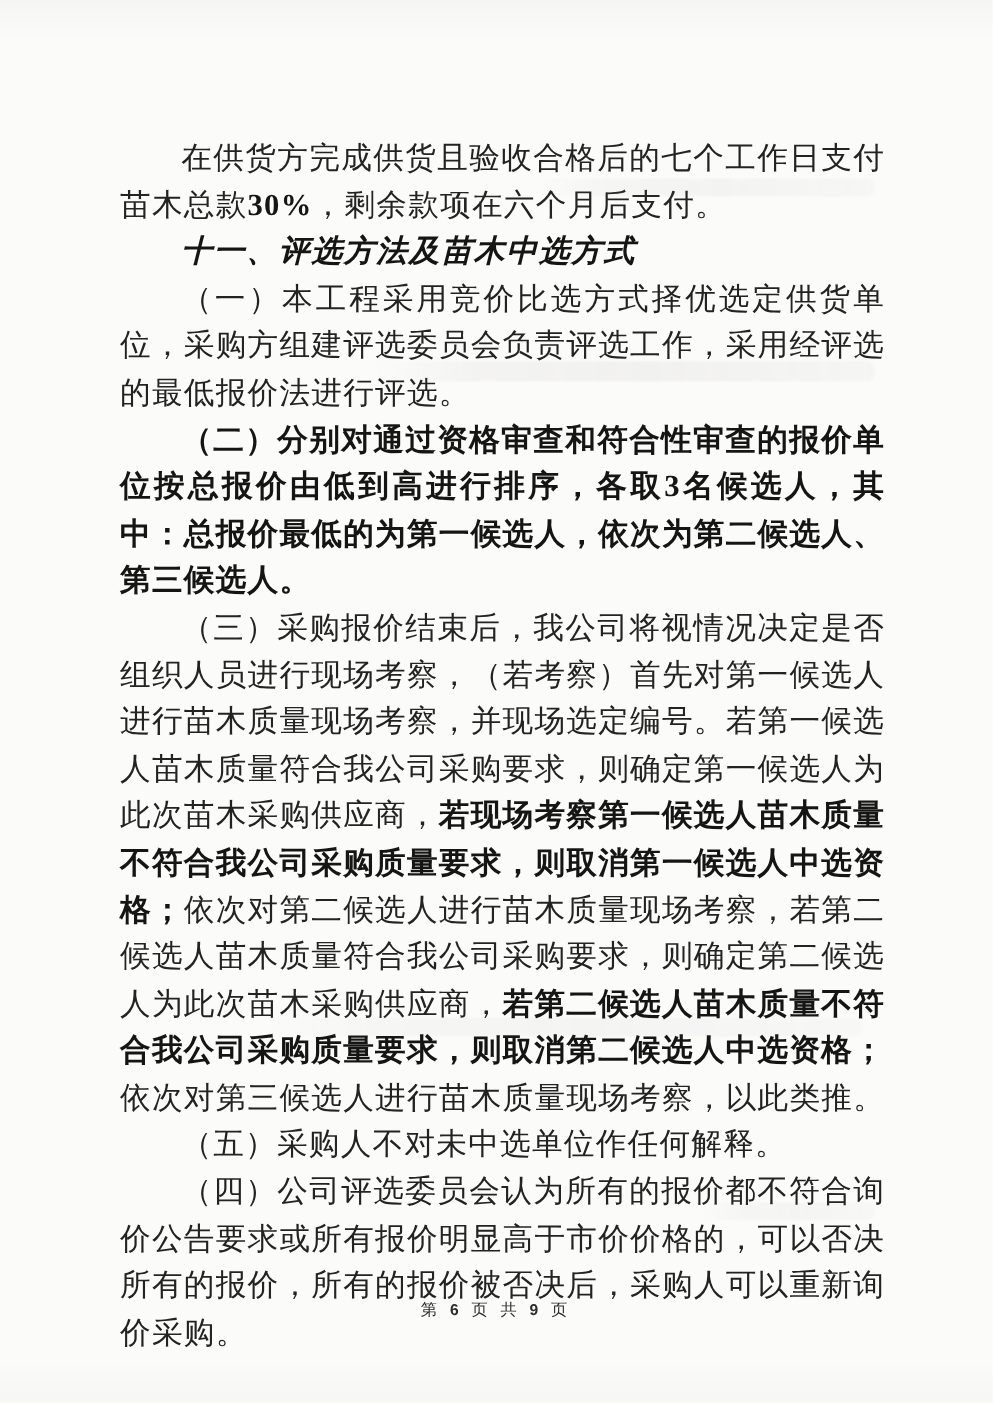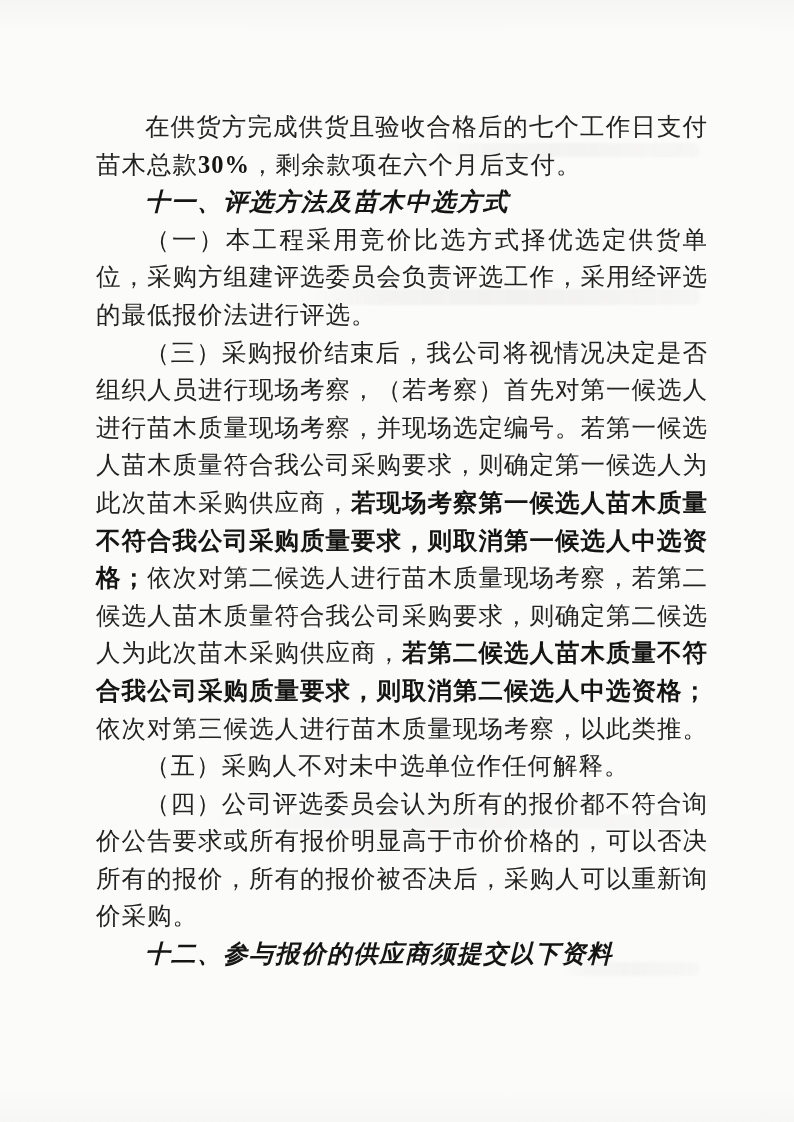--- a/index.html
+++ b/index.html
@@ -88,24 +88,27 @@
   .smudge.s4 { left: 560px; top: 962px; width: 140px; height: 14px; opacity: .7; }
 </style>
 </head>
 <body>
 
 <div class="page">
   <div class="text-block">
       <p class="para body"><span class="run">在供货方完成供货且验收合格后的七个工作日支付苗木总款</span><span class="run bold">30%</span><span class="run">，剩余款项在六个月后支付。</span></p>
       <p class="para heading"><span class="run bold">十一、评选方法及苗木中选方式</span></p>
       <p class="para body"><span class="run">（一）本工程采用竞价比选方式择优选定供货单位，采购方组建评选委员会负责评选工作，采用经评选的最低报价法进行评选。</span></p>
+      <p class="para body-bold"><span class="run bold">（二）分别对通过资格审查和符合性审查的报价单位按总报价由低到高进行排序，各取3名候选人，其中：总报价最低的为第一候选人，依次为第二候选人、第三候选人。</span></p>
       <p class="para body"><span class="run">（三）采购报价结束后，我公司将视情况决定是否组织人员进行现场考察，（若考察）首先对第一候选人进行苗木质量现场考察，并现场选定编号。若第一候选人苗木质量符合我公司采购要求，则确定第一候选人为此次苗木采购供应商，</span><span class="run bold">若现场考察第一候选人苗木质量不符合我公司采购质量要求，则取消第一候选人中选资格；</span><span class="run">依次对第二候选人进行苗木质量现场考察，若第二候选人苗木质量符合我公司采购要求，则确定第二候选人为此次苗木采购供应商，</span><span class="run bold">若第二候选人苗木质量不符合我公司采购质量要求，则取消第二候选人中选资格；</span><span class="run">依次对第三候选人进行苗木质量现场考察，以此类推。</span></p>
       <p class="para body"><span class="run">（五）采购人不对未中选单位作任何解释。</span></p>
       <p class="para body"><span class="run">（四）公司评选委员会认为所有的报价都不符合询价公告要求或所有报价明显高于市价价格的，可以否决所有的报价，所有的报价被否决后，采购人可以重新询价采购。</span></p>
-      <p class="para heading"><span class="run bold">十二、参与报价的供应商须提交以下资料</span></p>
     </div>
 
   <div class="smudge s1"></div>
   <div class="smudge s2"></div>
   <div class="smudge s3"></div>
   <div class="smudge s4"></div>
 
+  <div class="footer">
+    <span><span class="run">第 </span><span class="run bold">6</span><span class="run"> 页 共 </span><span class="run bold">9</span><span class="run"> 页</span></span>
+  </div>
 </div>
 
 </body></html>

